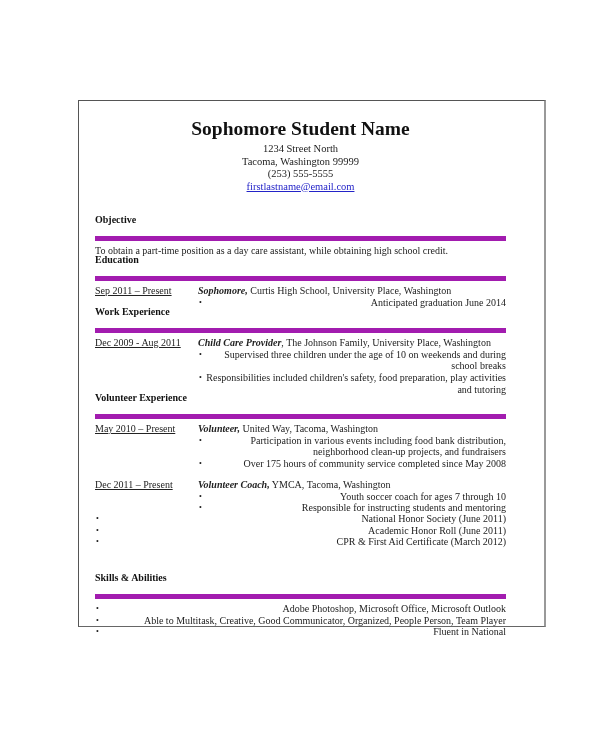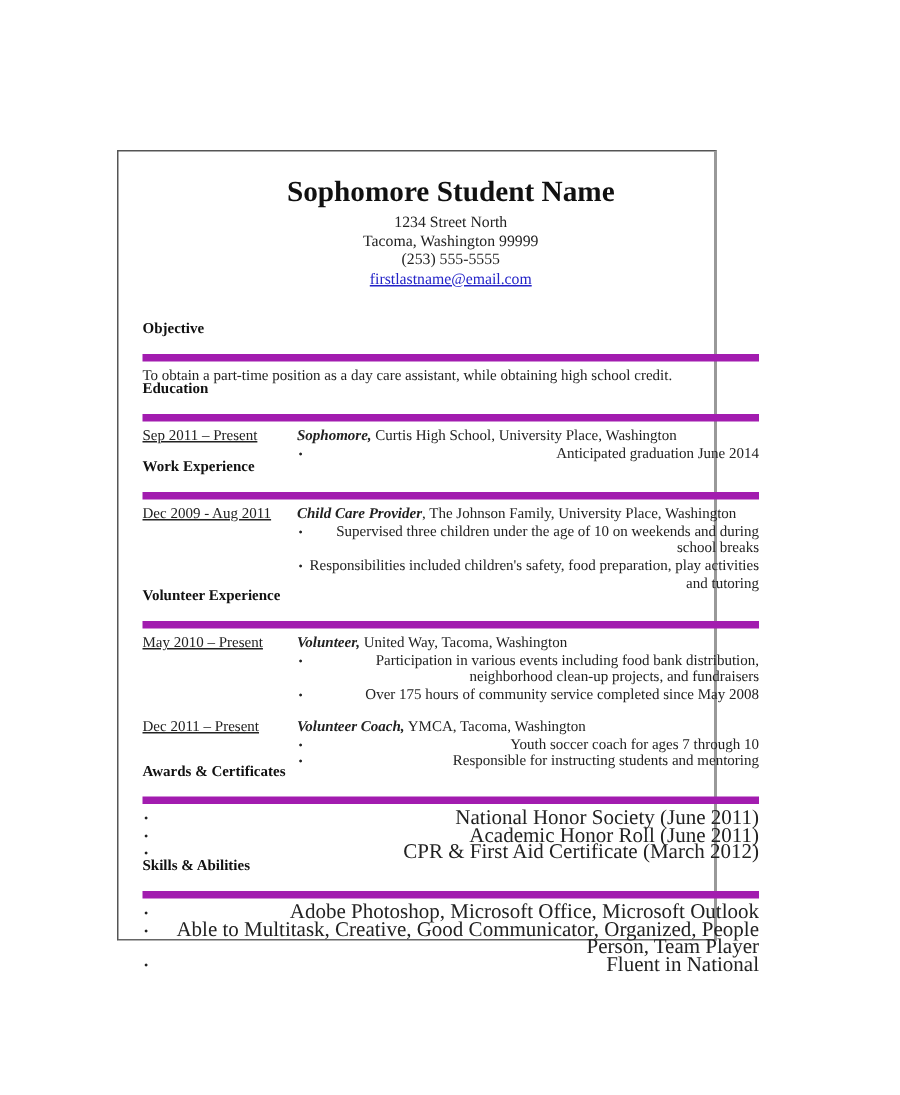--- a/index.html
+++ b/index.html
@@ -1,21 +1,21 @@
 <!DOCTYPE html>
 <html><head>
 <meta charset="utf-8">
 <style>
   html, body { margin: 0; padding: 0; }
   body {
     width: 600px; height: 730px; background: #ffffff; position: relative; overflow: hidden;
     font-family: "Liberation Serif", "DejaVu Serif", serif; color: #222;
   }
   .page {
-    position: absolute; left: 78px; top: 100px; width: 400px; height: 527px;
+    position: absolute; left: 78px; top: 100px; width: 468px; height: 527px;
     background: #fff;
     border-top: 1.5px solid #555;
     border-left: 1.5px solid #555;
     border-bottom: 1.5px solid #666;
     border-right: 2px solid #999;
     box-sizing: border-box;
   }
   .inner { position: absolute; left: 16px; top: 0; width: 411px; }
   .header { position: absolute; left: 0; top: 16px; width: 411px; text-align: center; }
   .title { font-size: 19.5px; font-weight: bold; color: #111; line-height: 24px; margin: 0; }
@@ -24,21 +24,21 @@
   .section { position: absolute; left: 0; width: 411px; }
   .sec-head { font-size: 10px; font-weight: bold; color: #111; line-height: 12px; height: 13px; border-bottom: 5px solid #a21caf; box-sizing: content-box; padding-bottom: 9px; }
   .body-text { font-size: 10px; line-height: 12px; margin-top: 4px; }
   .row { display: flex; margin-top: 4px; font-size: 10px; line-height: 11.7px; }
   .row .date { width: 103px; flex: none; text-decoration: underline; }
   .row .detail { flex: 1; }
   .role { font-weight: bold; font-style: italic; }
   ul { list-style: none; margin: 0; padding: 0; text-align: right; }
   li { position: relative; padding-left: 8px; }
   li::before { content: "•"; position: absolute; left: 1px; top: 0; font-size: 8px; }
-  .list { font-size: 14px; line-height: 11.7px; margin-top: 4px; }
+  .list { font-size: 10px; line-height: 11.7px; margin-top: 4px; }
 </style>
 </head>
 <body>
 
 <div class="page">
   <div class="inner">
 
     <div class="header">
       <h1 class="title">Sophomore Student Name</h1>
       <div class="addr" style="margin-top:2px">1234 Street North</div>
@@ -97,21 +97,20 @@
           <span class="role">Volunteer Coach,</span><span> YMCA, Tacoma, Washington</span>
           <ul>
             <li>Youth soccer coach for ages 7 through 10</li>
             <li>Responsible for instructing students and mentoring</li>
           </ul>
         </div>
       </div>
     </div>
 
     <div class="section" style="top:408px">
-      <div class="sec-head">Awards &amp; Certificates</div>
       <ul class="list">
         <li>National Honor Society (June 2011)</li>
         <li>Academic Honor Roll (June 2011)</li>
         <li>CPR &amp; First Aid Certificate (March 2012)</li>
       </ul>
     </div>
 
     <div class="section" style="top:471px">
       <div class="sec-head">Skills &amp; Abilities</div>
       <ul class="list">

